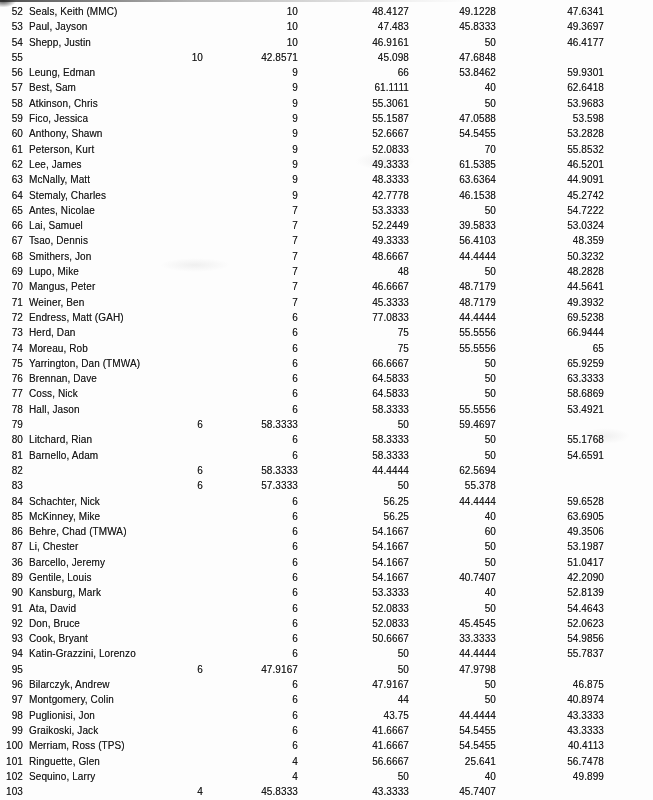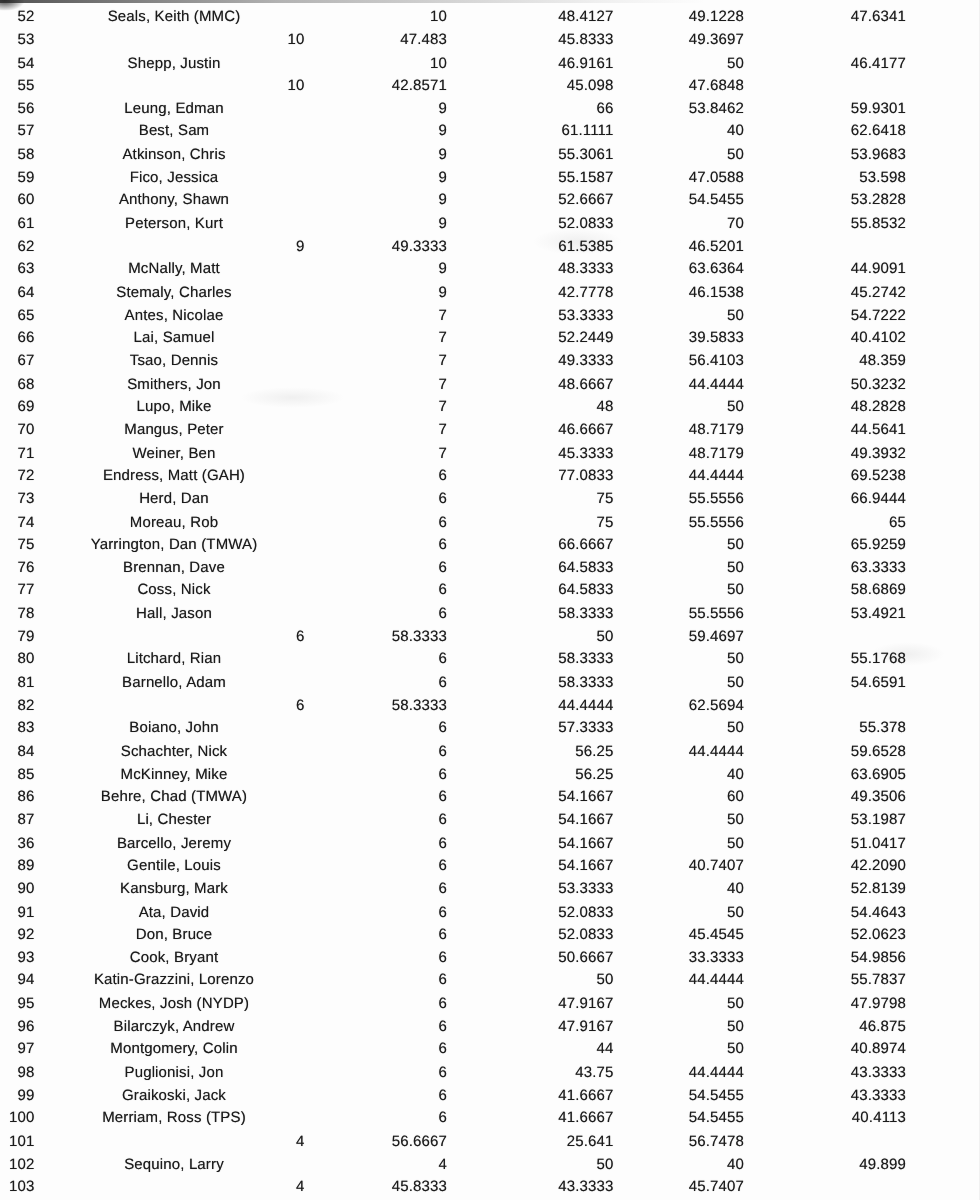--- a/index.html
+++ b/index.html
@@ -44,21 +44,21 @@
     height: 15.3px;
     line-height: 15.3px;
     font-size: 10px;
     letter-spacing: 0.1px;
     
     text-shadow: 0 0 0.5px rgba(20,20,20,0.6);
     white-space: nowrap;
   }
   .cell { overflow: visible; }
   .rank { text-align: right; }
-  .name { text-align: center; padding-left: 6px; }
+  .name { text-align: left; padding-left: 6px; }
   .num  { text-align: right; }
 </style>
 </head>
 <body>
 
 <div class="page">
   <div class="scan-top-line"></div>
   <div class="scan-corner-blob"></div>
   <div class="scan-smudge smudge-1"></div>
   <div class="scan-smudge smudge-2"></div>
@@ -69,20 +69,21 @@
     <span class="cell rank">52</span>
     <span class="cell name">Seals, Keith (MMC)</span>
     <span class="cell num">10</span>
     <span class="cell num">48.4127</span>
     <span class="cell num">49.1228</span>
     <span class="cell num">47.6341</span>
   </div>
 
   <div class="row">
     <span class="cell rank">53</span>
+    <span class="cell name">Paul, Jayson</span>
     <span class="cell num">10</span>
     <span class="cell num">47.483</span>
     <span class="cell num">45.8333</span>
     <span class="cell num">49.3697</span>
   </div>
 
   <div class="row">
     <span class="cell rank">54</span>
     <span class="cell name">Shepp, Justin</span>
     <span class="cell num">10</span>
@@ -148,20 +149,21 @@
     <span class="cell rank">61</span>
     <span class="cell name">Peterson, Kurt</span>
     <span class="cell num">9</span>
     <span class="cell num">52.0833</span>
     <span class="cell num">70</span>
     <span class="cell num">55.8532</span>
   </div>
 
   <div class="row">
     <span class="cell rank">62</span>
+    <span class="cell name">Lee, James</span>
     <span class="cell num">9</span>
     <span class="cell num">49.3333</span>
     <span class="cell num">61.5385</span>
     <span class="cell num">46.5201</span>
   </div>
 
   <div class="row">
     <span class="cell rank">63</span>
     <span class="cell name">McNally, Matt</span>
     <span class="cell num">9</span>
@@ -187,21 +189,21 @@
     <span class="cell num">50</span>
     <span class="cell num">54.7222</span>
   </div>
 
   <div class="row">
     <span class="cell rank">66</span>
     <span class="cell name">Lai, Samuel</span>
     <span class="cell num">7</span>
     <span class="cell num">52.2449</span>
     <span class="cell num">39.5833</span>
-    <span class="cell num">40.4102</span>
+    <span class="cell num">53.0324</span>
   </div>
 
   <div class="row">
     <span class="cell rank">67</span>
     <span class="cell name">Tsao, Dennis</span>
     <span class="cell num">7</span>
     <span class="cell num">49.3333</span>
     <span class="cell num">56.4103</span>
     <span class="cell num">48.359</span>
   </div>
@@ -334,21 +336,20 @@
   <div class="row">
     <span class="cell rank">82</span>
     <span class="cell num">6</span>
     <span class="cell num">58.3333</span>
     <span class="cell num">44.4444</span>
     <span class="cell num">62.5694</span>
   </div>
 
   <div class="row">
     <span class="cell rank">83</span>
-    <span class="cell name">Boiano, John</span>
     <span class="cell num">6</span>
     <span class="cell num">57.3333</span>
     <span class="cell num">50</span>
     <span class="cell num">55.378</span>
   </div>
 
   <div class="row">
     <span class="cell rank">84</span>
     <span class="cell name">Schachter, Nick</span>
     <span class="cell num">6</span>
@@ -442,21 +443,20 @@
     <span class="cell rank">94</span>
     <span class="cell name">Katin-Grazzini, Lorenzo</span>
     <span class="cell num">6</span>
     <span class="cell num">50</span>
     <span class="cell num">44.4444</span>
     <span class="cell num">55.7837</span>
   </div>
 
   <div class="row">
     <span class="cell rank">95</span>
-    <span class="cell name">Meckes, Josh (NYDP)</span>
     <span class="cell num">6</span>
     <span class="cell num">47.9167</span>
     <span class="cell num">50</span>
     <span class="cell num">47.9798</span>
   </div>
 
   <div class="row">
     <span class="cell rank">96</span>
     <span class="cell name">Bilarczyk, Andrew</span>
     <span class="cell num">6</span>
@@ -496,20 +496,21 @@
     <span class="cell rank">100</span>
     <span class="cell name">Merriam, Ross (TPS)</span>
     <span class="cell num">6</span>
     <span class="cell num">41.6667</span>
     <span class="cell num">54.5455</span>
     <span class="cell num">40.4113</span>
   </div>
 
   <div class="row">
     <span class="cell rank">101</span>
+    <span class="cell name">Ringuette, Glen</span>
     <span class="cell num">4</span>
     <span class="cell num">56.6667</span>
     <span class="cell num">25.641</span>
     <span class="cell num">56.7478</span>
   </div>
 
   <div class="row">
     <span class="cell rank">102</span>
     <span class="cell name">Sequino, Larry</span>
     <span class="cell num">4</span>

